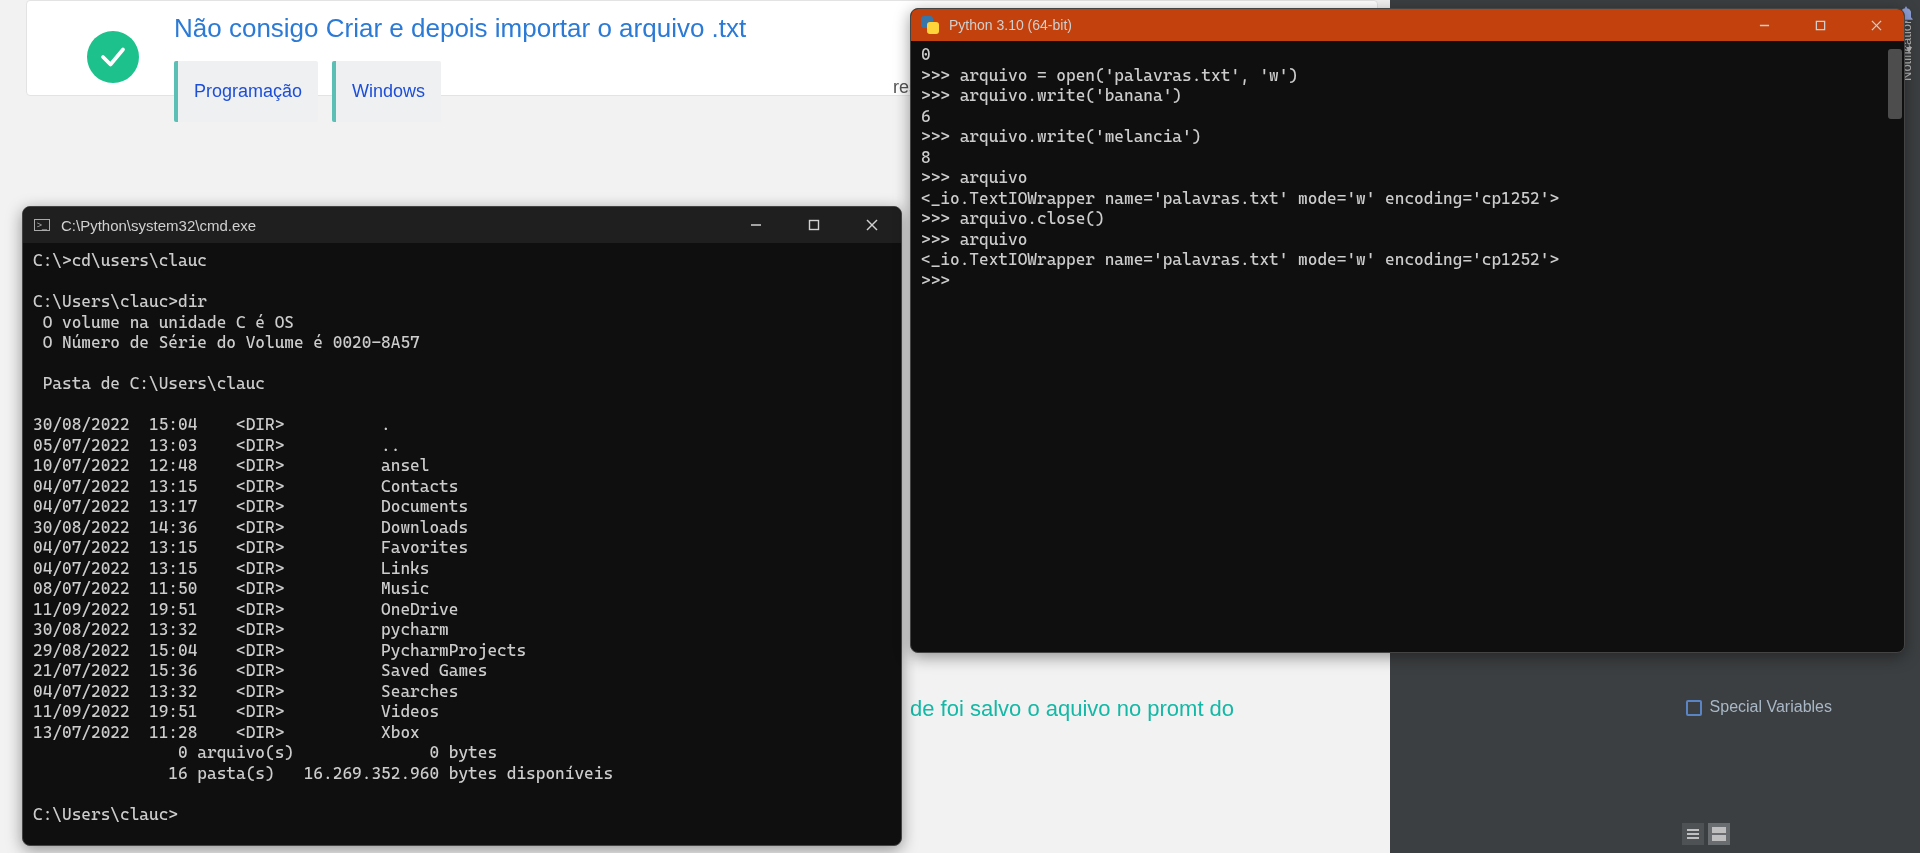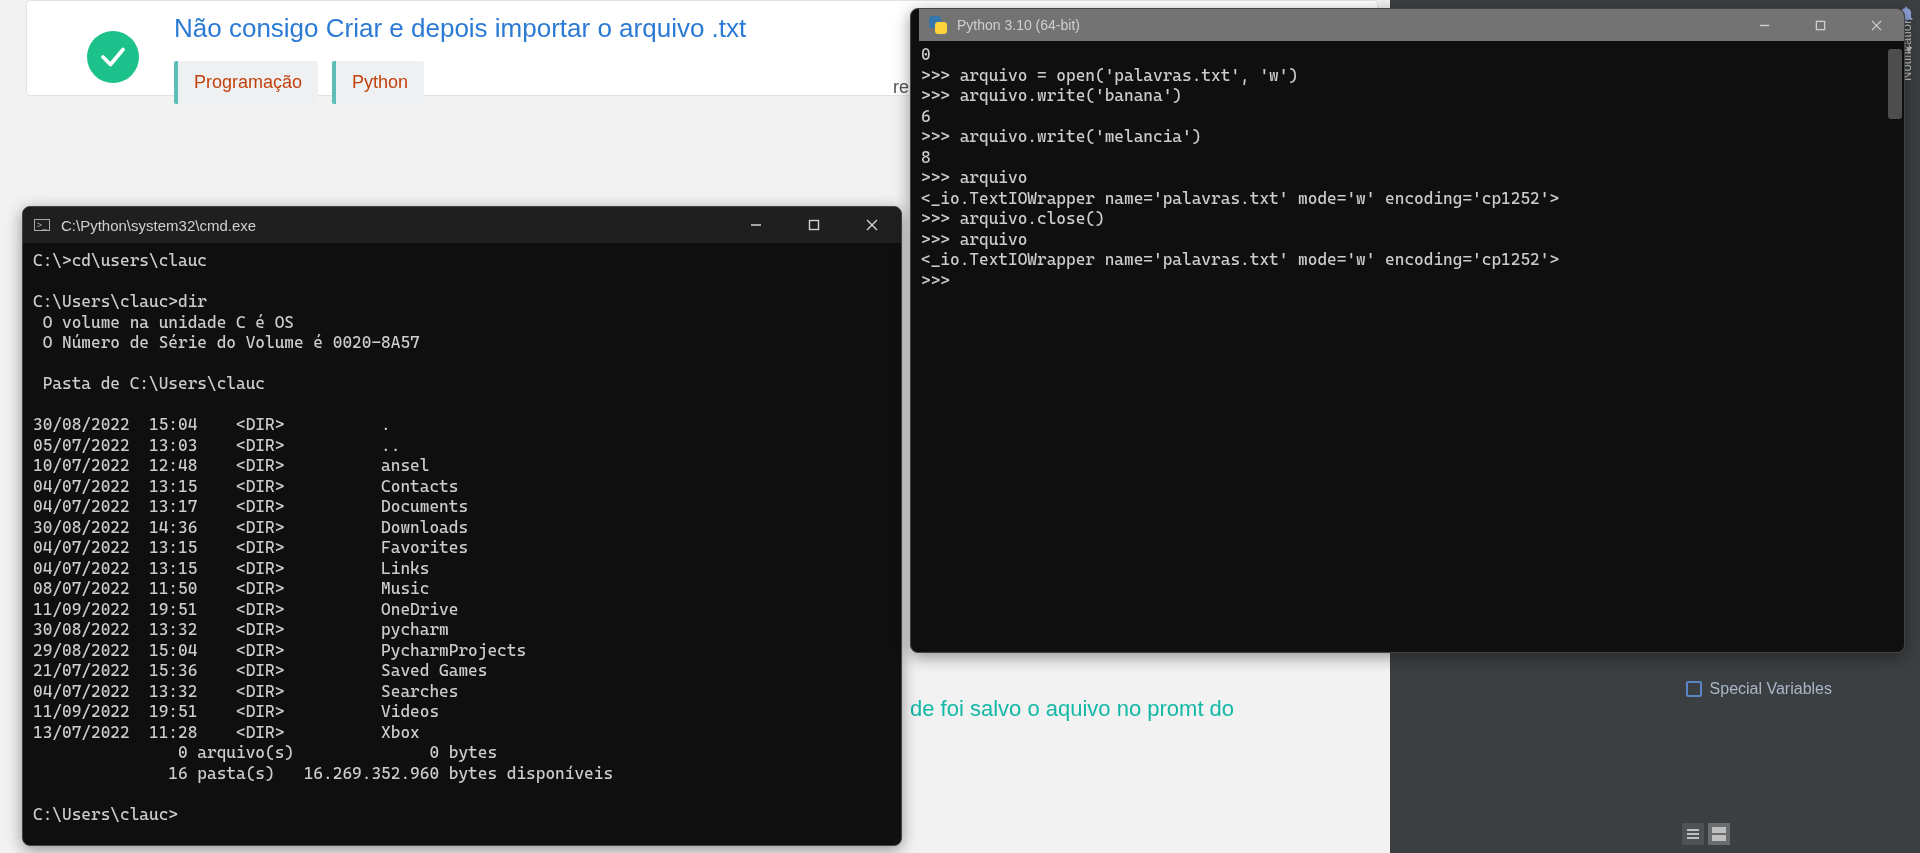--- a/index.html
+++ b/index.html
@@ -47,22 +47,22 @@
     font-weight: 500;
   }
   .tags {
     position: absolute;
     left: 147px; top: 60px;
     display: flex; gap: 14px;
   }
   .tag {
     background: #eef0f2;
     border-left: 4px solid #5bbfb5;
-    color: #c2410c;
-    padding: 11px 16px;
+    color: #1d4ed8;
+    padding: 20px 16px;
     border-radius: 2px;
     font-size: 18px;
   }
 
   .bg-text {
     position: absolute;
     left: 910px; top: 696px;
     color: #14b8a6;
     font-size: 22px;
     z-index: 1;
@@ -101,26 +101,26 @@
   }
   .notif-chevron {
     position: absolute;
     right: 8px; top: 42px;
     color: #bbbbbb;
     font-size: 12px;
     z-index: 6;
   }
   .special-vars {
     position: absolute;
-    right: 88px; top: 680px;
+    right: 88px; top: 698px;
     color: #a9b7c6;
     font-size: 16px;
     z-index: 2;
     display: flex;
-    align-items: center;
+    align-items: flex-end;
     gap: 8px;
   }
   .sv-icon {
     width: 16px; height: 16px;
     border: 2px solid #5b84c4;
     border-radius: 2px;
   }
   .view-toggles {
     position: absolute;
     right: 190px; bottom: 8px;
@@ -191,21 +191,21 @@
   
   #cmd-window {
     left: 22px; top: 206px;
     width: 880px; height: 640px;
   }
   
   #py-window {
     left: 910px; top: 8px;
     width: 995px; height: 645px;
   }
-  #py-window .titlebar { background: #737373; height: 32px; font-size: 14px; margin-left: 8px; }
+  #py-window .titlebar { background: #c2410c; height: 32px; font-size: 14px; }
   #py-window .win-btn { width: 56px; height: 32px; }
   #py-window .term-body { padding-top: 4px; }
   .py-scroll-thumb {
     position: absolute;
     right: 2px; top: 40px;
     width: 14px; height: 70px;
     background: #4d4d4d;
     border-radius: 3px;
   }
 
@@ -263,21 +263,21 @@
 <div class="browser-bg">
   <div class="browser-card">
     <div class="check-badge">
       <svg viewBox="0 0 24 24" fill="none" stroke="#fff" stroke-width="3" stroke-linecap="round" stroke-linejoin="round">
           <polyline points="4 12 10 18 20 6"></polyline>
         </svg>
     </div>
     <a class="card-title">Não consigo Criar e depois importar o arquivo .txt</a>
     <div class="tags">
       <span class="tag">Programação</span>
-      <span class="tag">Python</span>
+      <span class="tag">Windows</span>
     </div>
   </div>
 </div>
 <span style="position:absolute;left:893px;top:77px;color:#555;font-size:18px;z-index:1">res</span>
 <span class="bg-text">de foi salvo o aquivo no promt do</span>
 
 <div id="cmd-window" class="term-window">
   <div class="titlebar">
     <span class="t-icon">
         <span class="cmd-logo">&gt;_</span>

